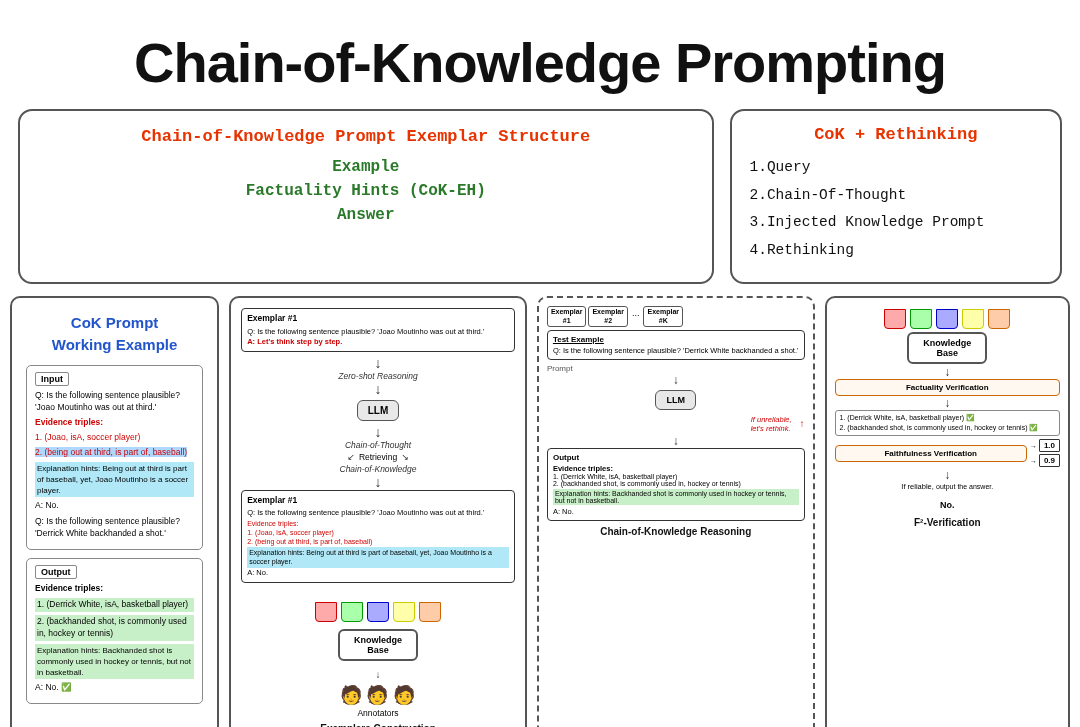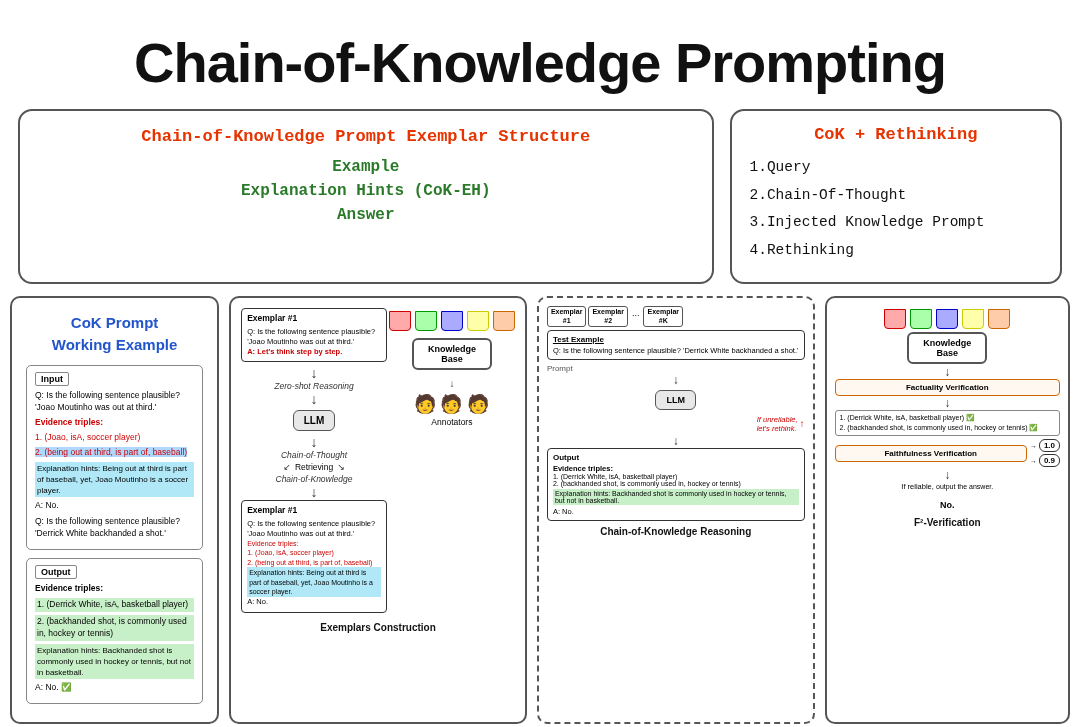--- a/index.html
+++ b/index.html
@@ -220,21 +220,22 @@
     .arrow-down {
       text-align: center;
       font-size: 14px;
       color: #333;
       line-height: 1;
       margin: 1px 0;
     }
 
     .middle-flex {
       display: flex;
-      gap: 2px;
+      gap: 12px;
+      flex-direction: column;
     }
 
     .middle-left {
       flex: 1.1;
     }
 
     .middle-right {
       flex: 0.8;
       display: flex;
       flex-direction: column;
@@ -307,21 +308,21 @@
       border-radius: 4px;
       padding: 3px 5px;
       font-size: 8px;
       background: #fff8f0;
       font-weight: 700;
       text-align: center;
     }
 
     .score-pill {
       border: 1.5px solid #333;
-      border-radius: 6px;
+      border-radius: 1px;
       padding: 1px 4px;
       font-size: 8px;
       font-weight: 700;
       display: inline-block;
     }
 
     .bottom-caption {
       font-size: 10px;
       font-weight: 700;
       text-align: center;
@@ -340,21 +341,21 @@
 <body>
 
 <h1 class="main-title">Chain-of-Knowledge Prompting</h1>
 
 <div class="top-section">
 
   <div class="exemplar-box">
     <div class="exemplar-title">Chain-of-Knowledge Prompt Exemplar Structure</div>
     <div class="exemplar-items">
       <span class="exemplar-item item-question">Example</span>
-      <span class="exemplar-item item-explanation">Explanation Hints (CoK-EH)</span>
+      <span class="exemplar-item item-explanation">Factuality Hints (CoK-EH)</span>
       <span class="exemplar-item item-answer">Answer</span>
     </div>
   </div>
 
   <div class="cok-rethink-box">
     <div class="cok-rethink-title">CoK + Rethinking</div>
     <ul class="cok-rethink-items">
       <li>1.Query</li>
       <li>2.Chain-Of-Thought</li>
       <li>3.Injected Knowledge Prompt</li>
@@ -475,21 +476,21 @@
       <p style="font-size:7.5px;">Q: Is the following sentence plausible? 'Derrick White backhanded a shot.'</p>
     </div>
 
     <div class="prompt-label">Prompt</div>
     <div class="arrow-down" style="font-size:12px; text-align:center;">↓</div>
 
     <div style="text-align:center;">
       <span class="llm-box" style="font-size:9px;">LLM</span>
     </div>
 
-    <div style="display:flex; justify-content:flex-end; align-items:center; gap:2px; margin:2px 0;">
+    <div style="display:flex; justify-content:flex-end; align-items:center; gap:8px; margin:2px 0;">
       <span class="if-unreliable">If unreliable,<br>let's rethink.</span>
       <span style="font-size:10px; color:#cc0000;">↑</span>
     </div>
 
     <div class="arrow-down" style="font-size:12px; text-align:center;">↓</div>
 
     <div class="output-section">
       <div class="output-title-small">Output</div>
       <p style="font-size:7.5px; font-weight:700;">Evidence triples:</p>
       <p style="font-size:7px;">1. (Derrick White, isA, basketball player)</p>

